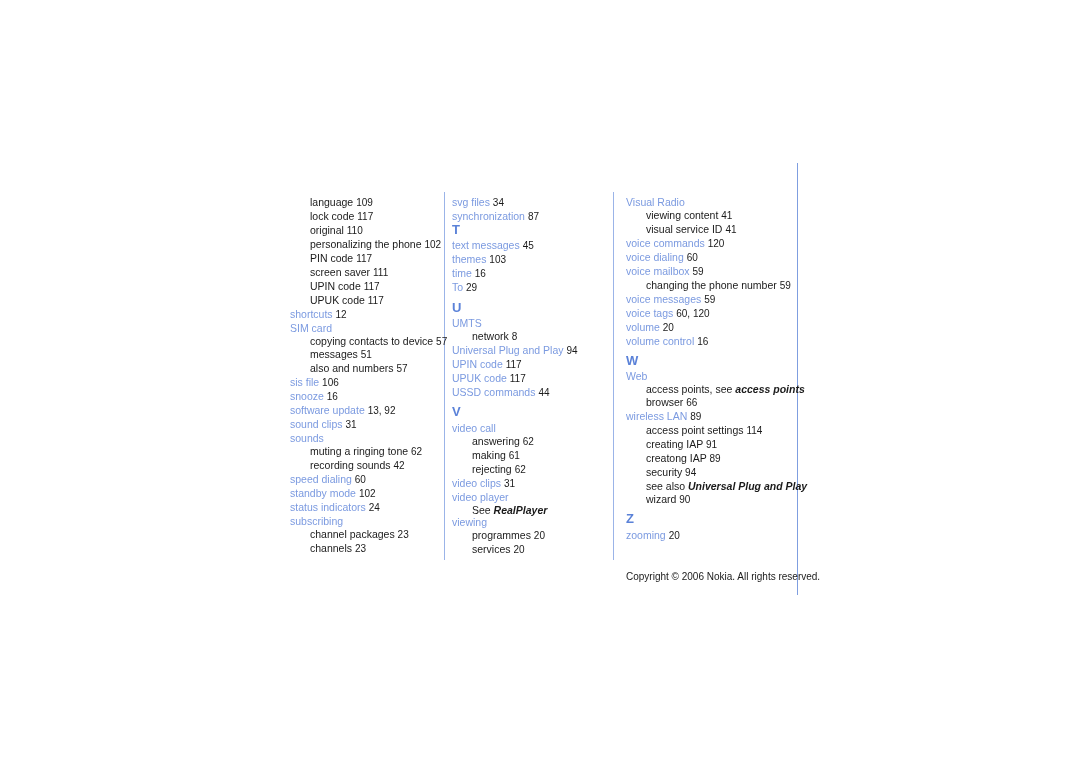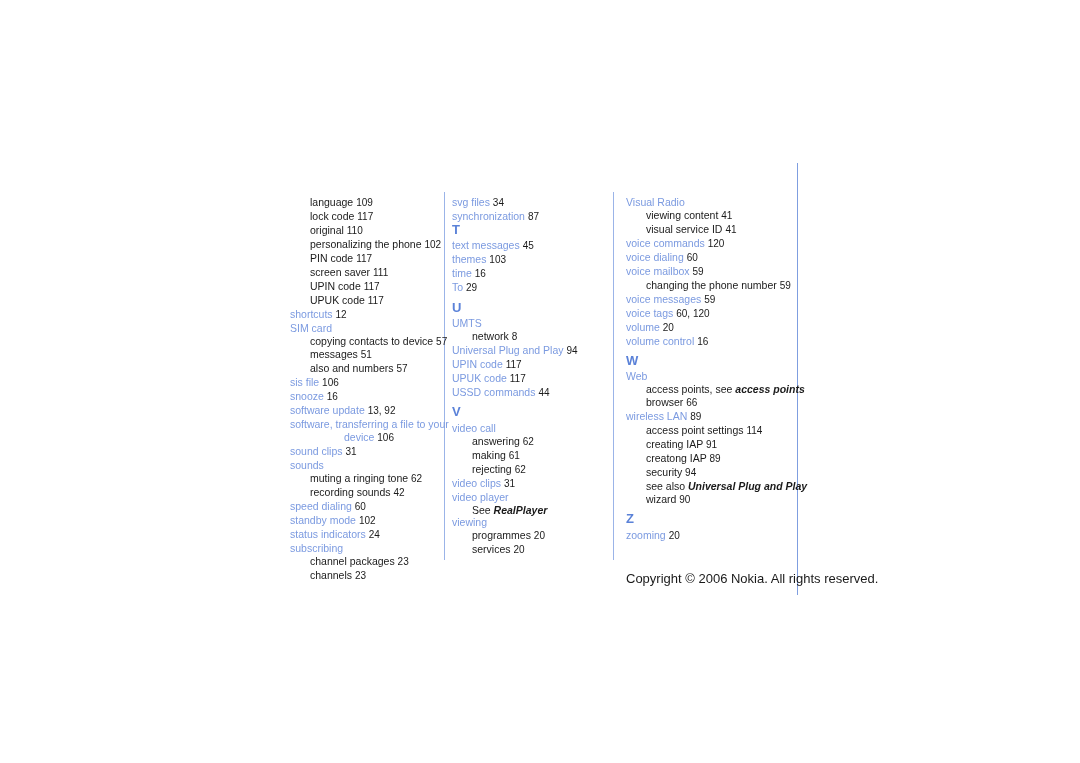--- a/index.html
+++ b/index.html
@@ -101,21 +101,21 @@
     line-height: 12.95px;
     padding-top: 6.5px;
     padding-bottom: 2.5px;
   }
   .letter.first { padding-top: 0; }
 
   .footer {
     position: absolute;
     left: 626px;
     top: 571px;
-    font-size: 13px;
+    font-size: 10px;
     color: #1a1a1a;
     white-space: nowrap;
   }
 </style>
 </head>
 <body>
 
 <div class="page">
 
   <div class="rule rule-col12"></div>
@@ -133,21 +133,20 @@
         <div class="sub"><span>UPIN code</span> <span class="pg">117</span></div>
         <div class="sub"><span>UPUK code</span> <span class="pg">117</span></div>
         <div class="entry"><span>shortcuts</span> <span class="pg">12</span></div>
         <div class="entry"><span>SIM card</span></div>
         <div class="sub"><span>copying contacts to device</span> <span class="pg">57</span></div>
         <div class="sub"><span>messages</span> <span class="pg">51</span></div>
         <div class="sub"><span>also and numbers</span> <span class="pg">57</span></div>
         <div class="entry"><span>sis file</span> <span class="pg">106</span></div>
         <div class="entry"><span>snooze</span> <span class="pg">16</span></div>
         <div class="entry"><span>software update</span> <span class="pg">13, 92</span></div>
-        <div class="entry wrap"><span>software, transferring a file to your</span><span class="cont"><span>device</span> <span class="pg">106</span></span></div>
         <div class="entry"><span>sound clips</span> <span class="pg">31</span></div>
         <div class="entry"><span>sounds</span></div>
         <div class="sub"><span>muting a ringing tone</span> <span class="pg">62</span></div>
         <div class="sub"><span>recording sounds</span> <span class="pg">42</span></div>
         <div class="entry"><span>speed dialing</span> <span class="pg">60</span></div>
         <div class="entry"><span>standby mode</span> <span class="pg">102</span></div>
         <div class="entry"><span>status indicators</span> <span class="pg">24</span></div>
         <div class="entry"><span>subscribing</span></div>
         <div class="sub"><span>channel packages</span> <span class="pg">23</span></div>
         <div class="sub"><span>channels</span> <span class="pg">23</span></div>

